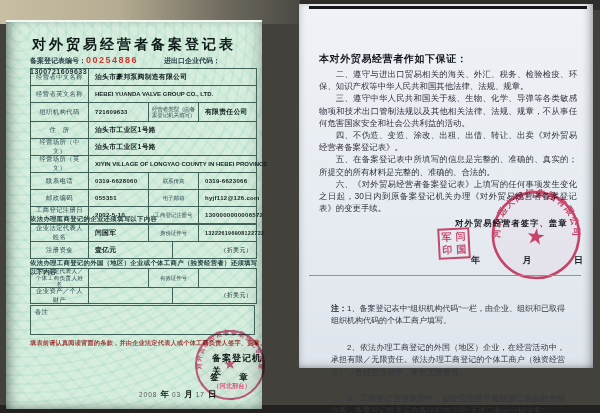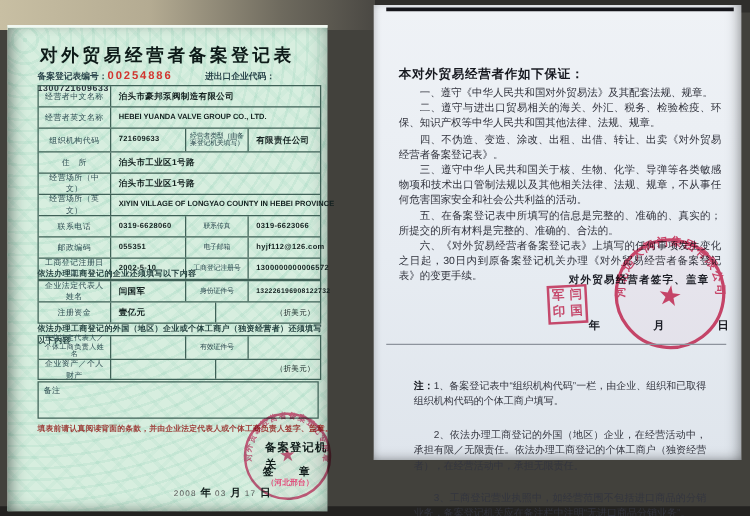--- a/index.html
+++ b/index.html
@@ -216,24 +216,23 @@
     <div id="lp-date">
       <span class="stamped">2008</span><b>年</b><span class="stamped">03</span><b>月</b><span class="stamped">17</span><b>日</b>
     </div>
   </div>
 
   <div id="page-right">
     <div id="rp-topline"></div>
     <div id="rp-title">本对外贸易经营者作如下保证：</div>
 
     <div id="rp-clauses">
-      <p>一、遵守《中华人民共和国对外贸易法》及其配套法规、规章。</p>
       <p>二、遵守与进出口贸易相关的海关、外汇、税务、检验检疫、环保、知识产权等中华人民共和国其他法律、法规、规章。</p>
+      <p>三、遵守中华人民共和国关于核、生物、化学、导弹等各类敏感物项和技术出口管制法规以及其他相关法律、法规、规章，不从事任何危害国家安全和社会公共利益的活动。</p>
       <p>四、不伪造、变造、涂改、出租、出借、转让、出卖《对外贸易经营者备案登记表》。</p>
-      <p>三、遵守中华人民共和国关于核、生物、化学、导弹等各类敏感物项和技术出口管制法规以及其他相关法律、法规、规章，不从事任何危害国家安全和社会公共利益的活动。</p>
       <p>五、在备案登记表中所填写的信息是完整的、准确的、真实的；所提交的所有材料是完整的、准确的、合法的。</p>
       <p>六、《对外贸易经营者备案登记表》上填写的任何事项发生变化之日起，30日内到原备案登记机关办理《对外贸易经营者备案登记表》的变更手续。</p>
     </div>
 
     <div id="rp-sign">对外贸易经营者签字、盖章</div>
 
     <div id="rp-namestamp">
       <span>军</span>
       <span>闫</span>
       <span>印</span>

